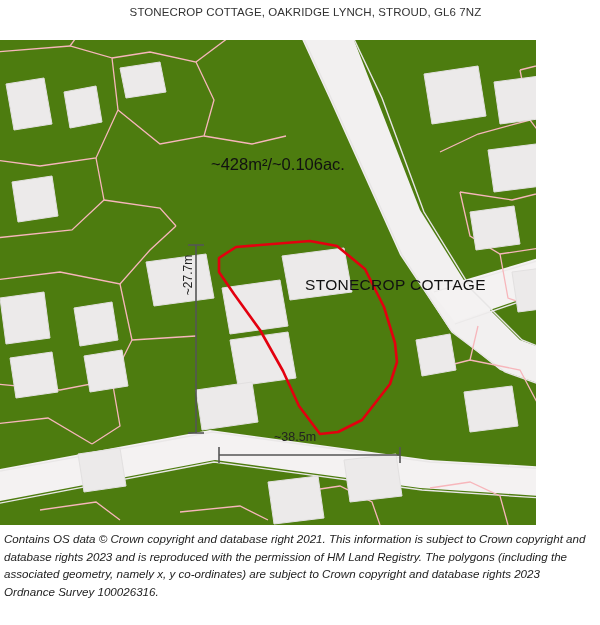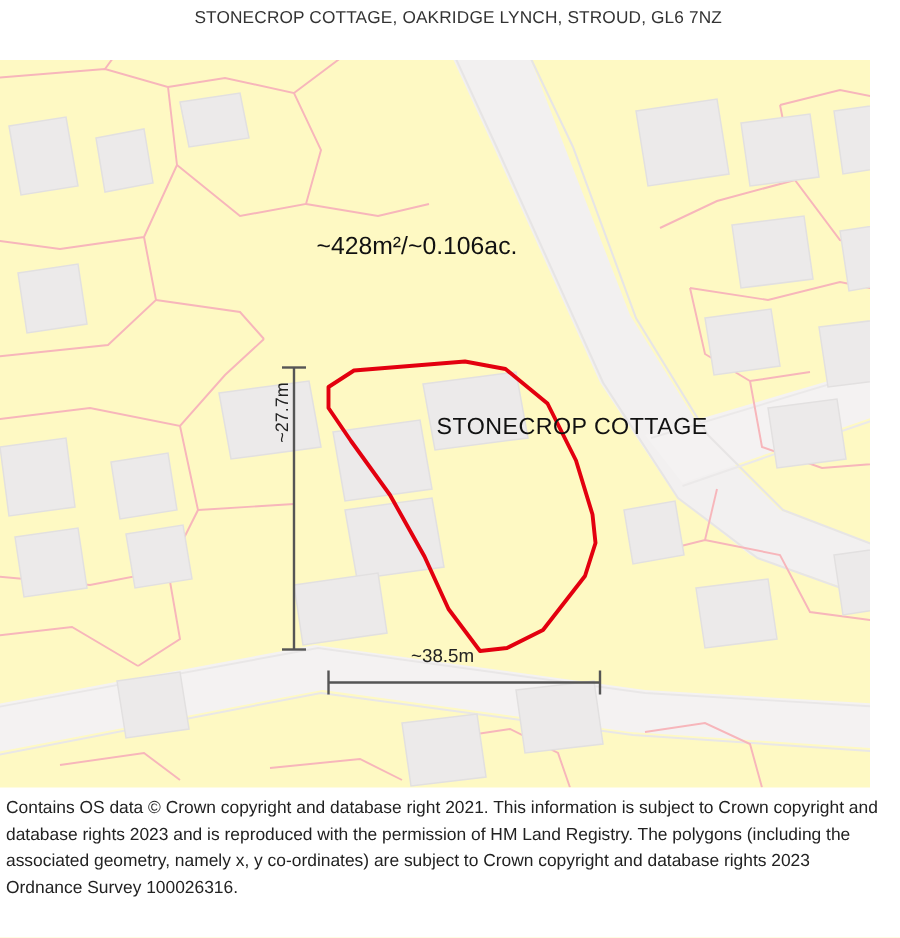--- a/index.html
+++ b/index.html
@@ -40,23 +40,23 @@
   .header-sub {
     font-size: 11.5px;
     color: #333333;
     line-height: 15px;
   }
 
   
   .map-wrap {
     position: absolute;
     top: 40px; left: 0;
-    width: 580px;
+    width: 536px;
     height: 485px;
-    background: #fef9c3;
+    background: #4d7c0f;
     overflow: hidden;
   }
   .map-svg {
     position: absolute;
     top: 0; left: 0;
     width: 600px;
     height: 485px;
     display: block;
   }
 
@@ -64,21 +64,21 @@
   .area-label {
     position: absolute;
     left: 211px;
     top: 115px;
     font-size: 16.5px;
     color: #111111;
     white-space: nowrap;
   }
   .plot-label {
     position: absolute;
-    left: 291px;
+    left: 305px;
     top: 236px;
     font-size: 15.5px;
     color: #111111;
     letter-spacing: 0.3px;
     white-space: nowrap;
     text-align: center;
   }
   .dim-vert {
     position: absolute;
     left: 168px;
@@ -101,20 +101,21 @@
   
   .footer {
     position: absolute;
     left: 0;
     top: 530px;
     width: 600px;
     padding: 0 6px 0 4px;
     font-size: 11.6px;
     line-height: 17.5px;
     color: #222222;
+    font-style: italic;
   }
 </style>
 </head>
 <body>
 
 <div class="page">
 
   <div class="header">
     <div class="header-title">STONECROP COTTAGE, OAKRIDGE LYNCH, STROUD, GL6 7NZ</div>
   </div>

